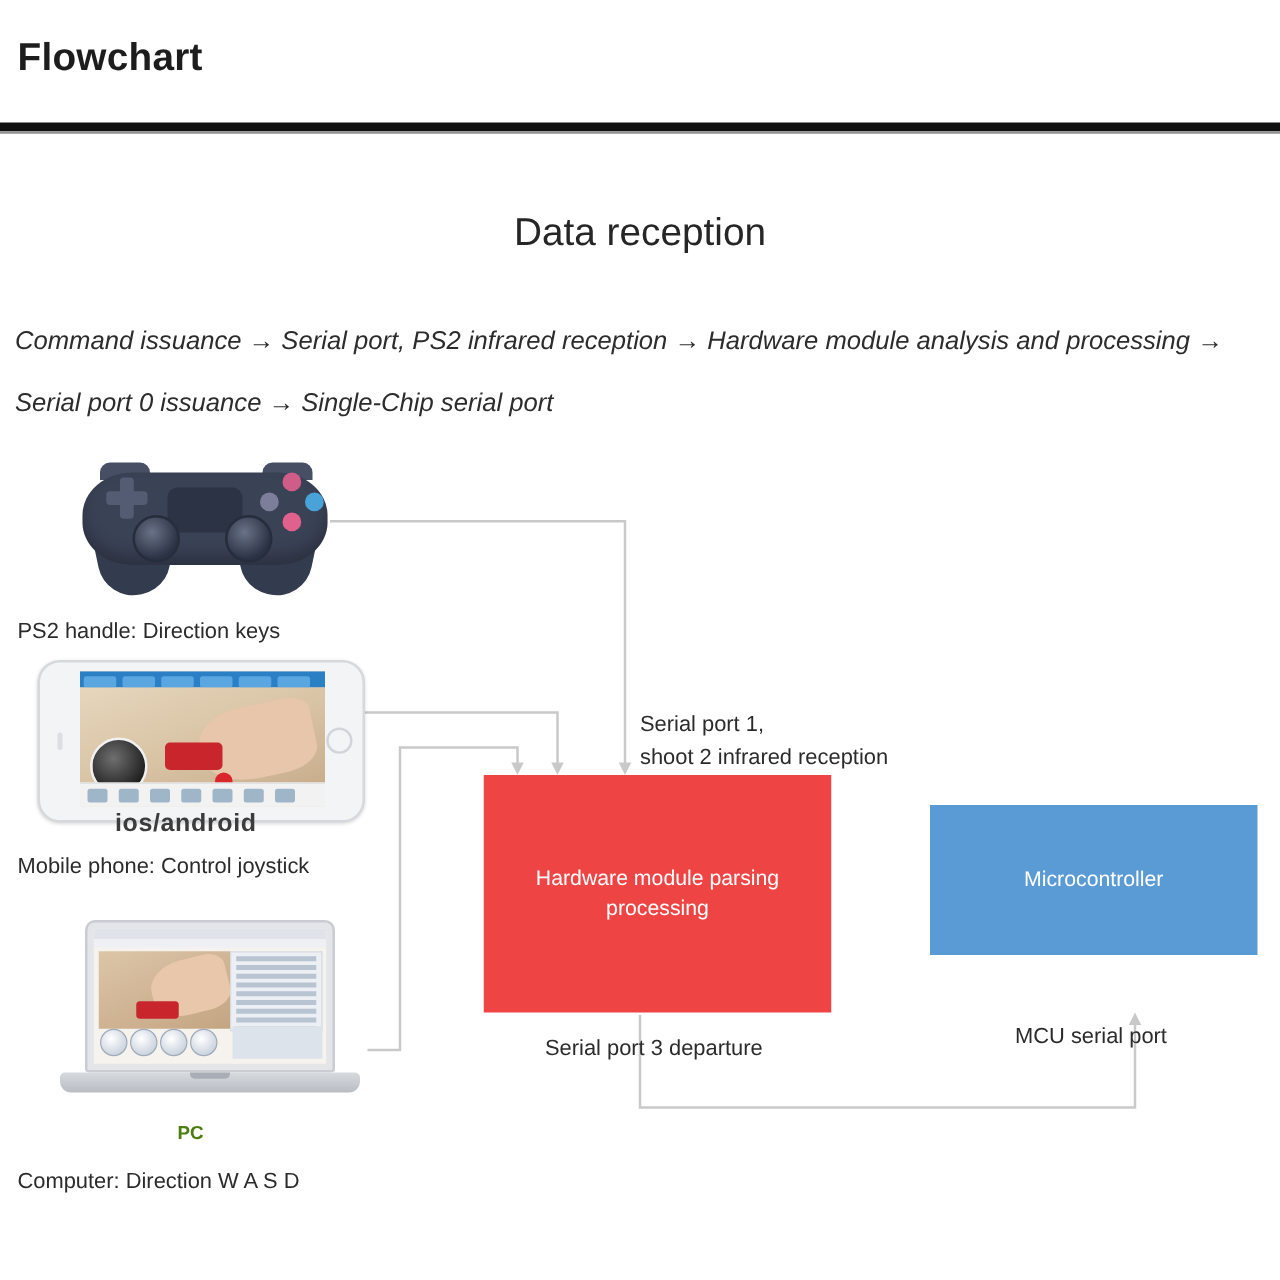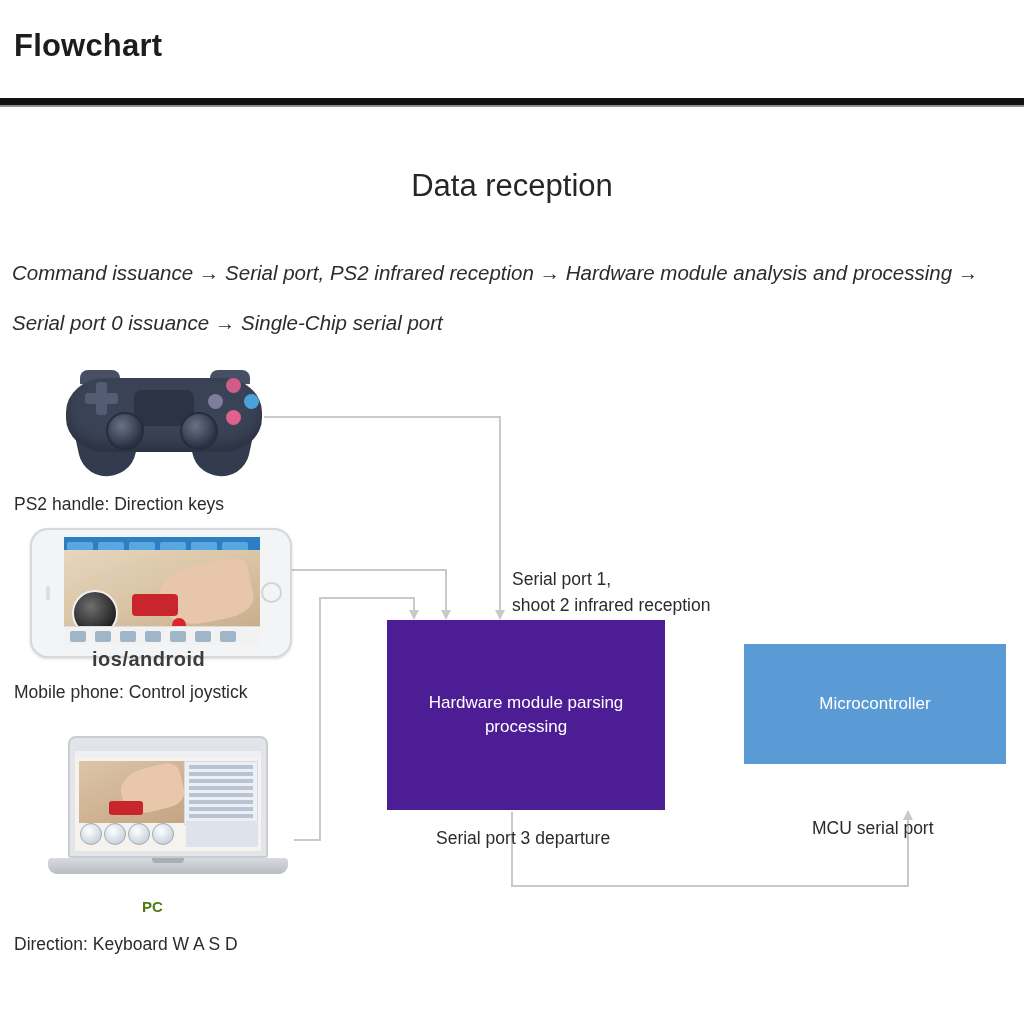--- a/index.html
+++ b/index.html
@@ -487,23 +487,23 @@
       <div class="lt-gauges">
         <i></i><i></i><i></i><i></i>
       </div>
       <div class="lt-strip"></div>
     </div>
   </div>
   <div class="lt-base"></div>
   <div class="lt-notch"></div>
 </div>
 <div class="pc-label">PC</div>
-<div class="label" style="left:14px; top:934px;">Direction: Keyboard W A S D</div>
-
-<div class="box" id="box-hw" style="background:#4c1d95;">
+<div class="label" style="left:14px; top:934px;">Computer: Direction W A S D</div>
+
+<div class="box" id="box-hw" style="background:#ef4444;">
   <span>Hardware module parsing processing</span>
 </div>
 <div class="box" id="box-mcu" style="background:#5b9bd5;">
   <span>Microcontroller</span>
 </div>
 
 <div class="label" style="left:512px; top:546px; line-height:26px;margin-top:20px;">Serial port 1,
 shoot 2 infrared reception</div>
 <div class="label" style="left:436px; top:828px;">Serial port 3 departure</div>
 <div class="label" style="left:812px; top:818px;">MCU serial port</div>

